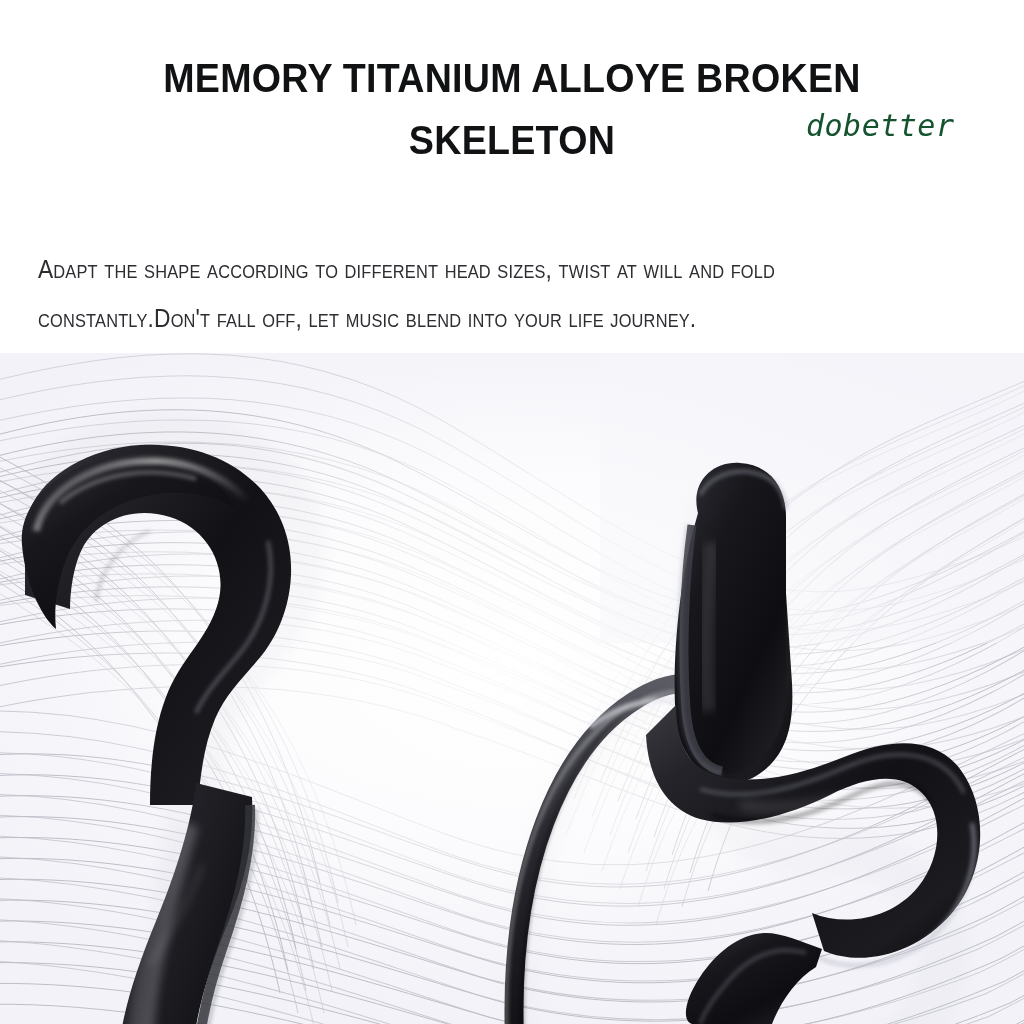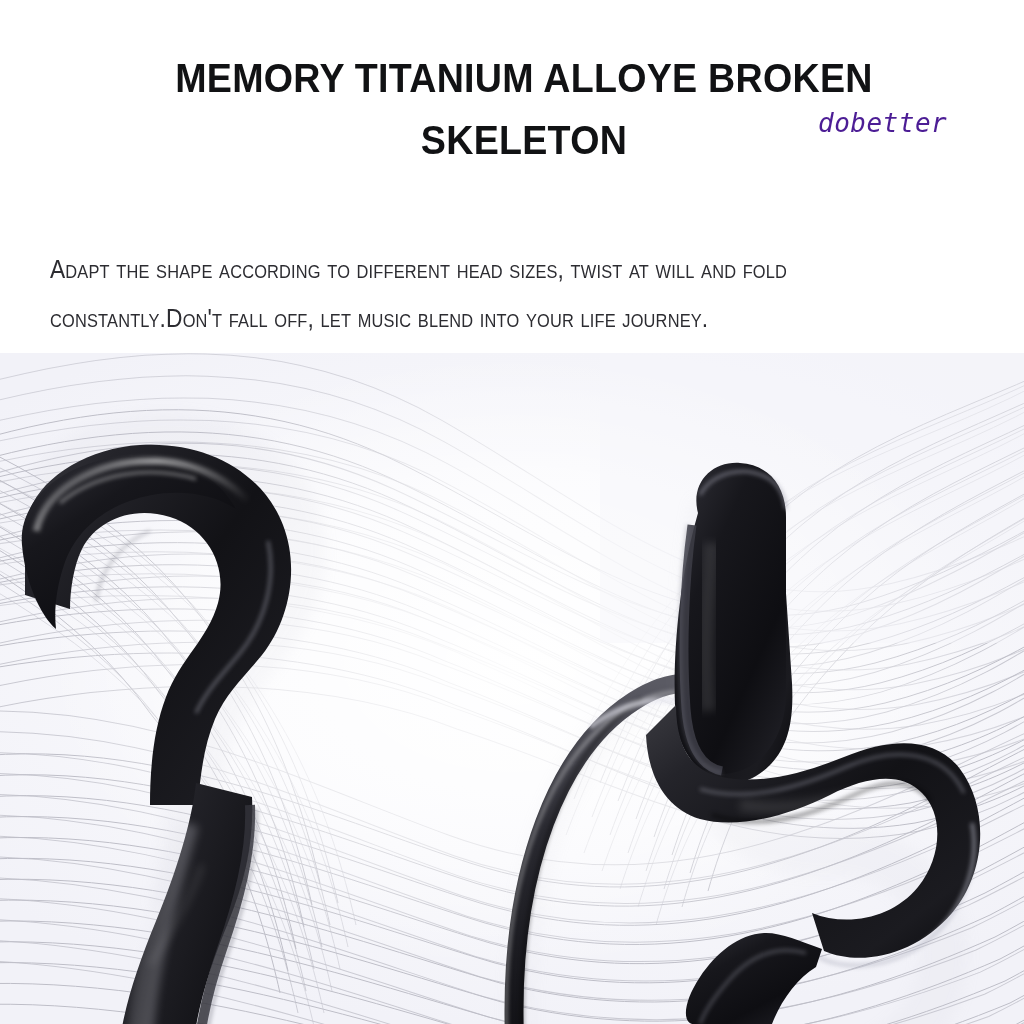--- a/index.html
+++ b/index.html
@@ -12,21 +12,21 @@
     width: 1024px;
     height: 1024px;
     overflow: hidden;
     background: #ffffff;
     font-family: "Liberation Sans", sans-serif;
   }
 
   
   .text-block {
     position: absolute;
-    left: 12px;
+    left: 0;
     top: 0;
     width: 831px;
     height: 353px;
     background: #ffffff;
   }
 
   .headline {
     position: absolute;
     left: 0;
     top: 52px;
@@ -41,24 +41,24 @@
     transform: scaleX(0.94);
     transform-origin: 50% 0;
   }
   .headline .l1 { display: block; }
   .headline .l2 { display: block; margin-top: 10px; }
 
   .watermark {
     position: absolute;
     left: 806px;
     top: 108px;
-    color: #4c1d95;
+    color: #14532d;
     font-family: "DejaVu Sans Mono", monospace;
     font-style: italic;
-    font-size: 26px;
+    font-size: 30px;
     letter-spacing: 0.5px;
     white-space: nowrap;
   }
 
   .subcopy {
     position: absolute;
     left: 38px;
     top: 245px;
     width: 952px;
     color: #2c2c31;

